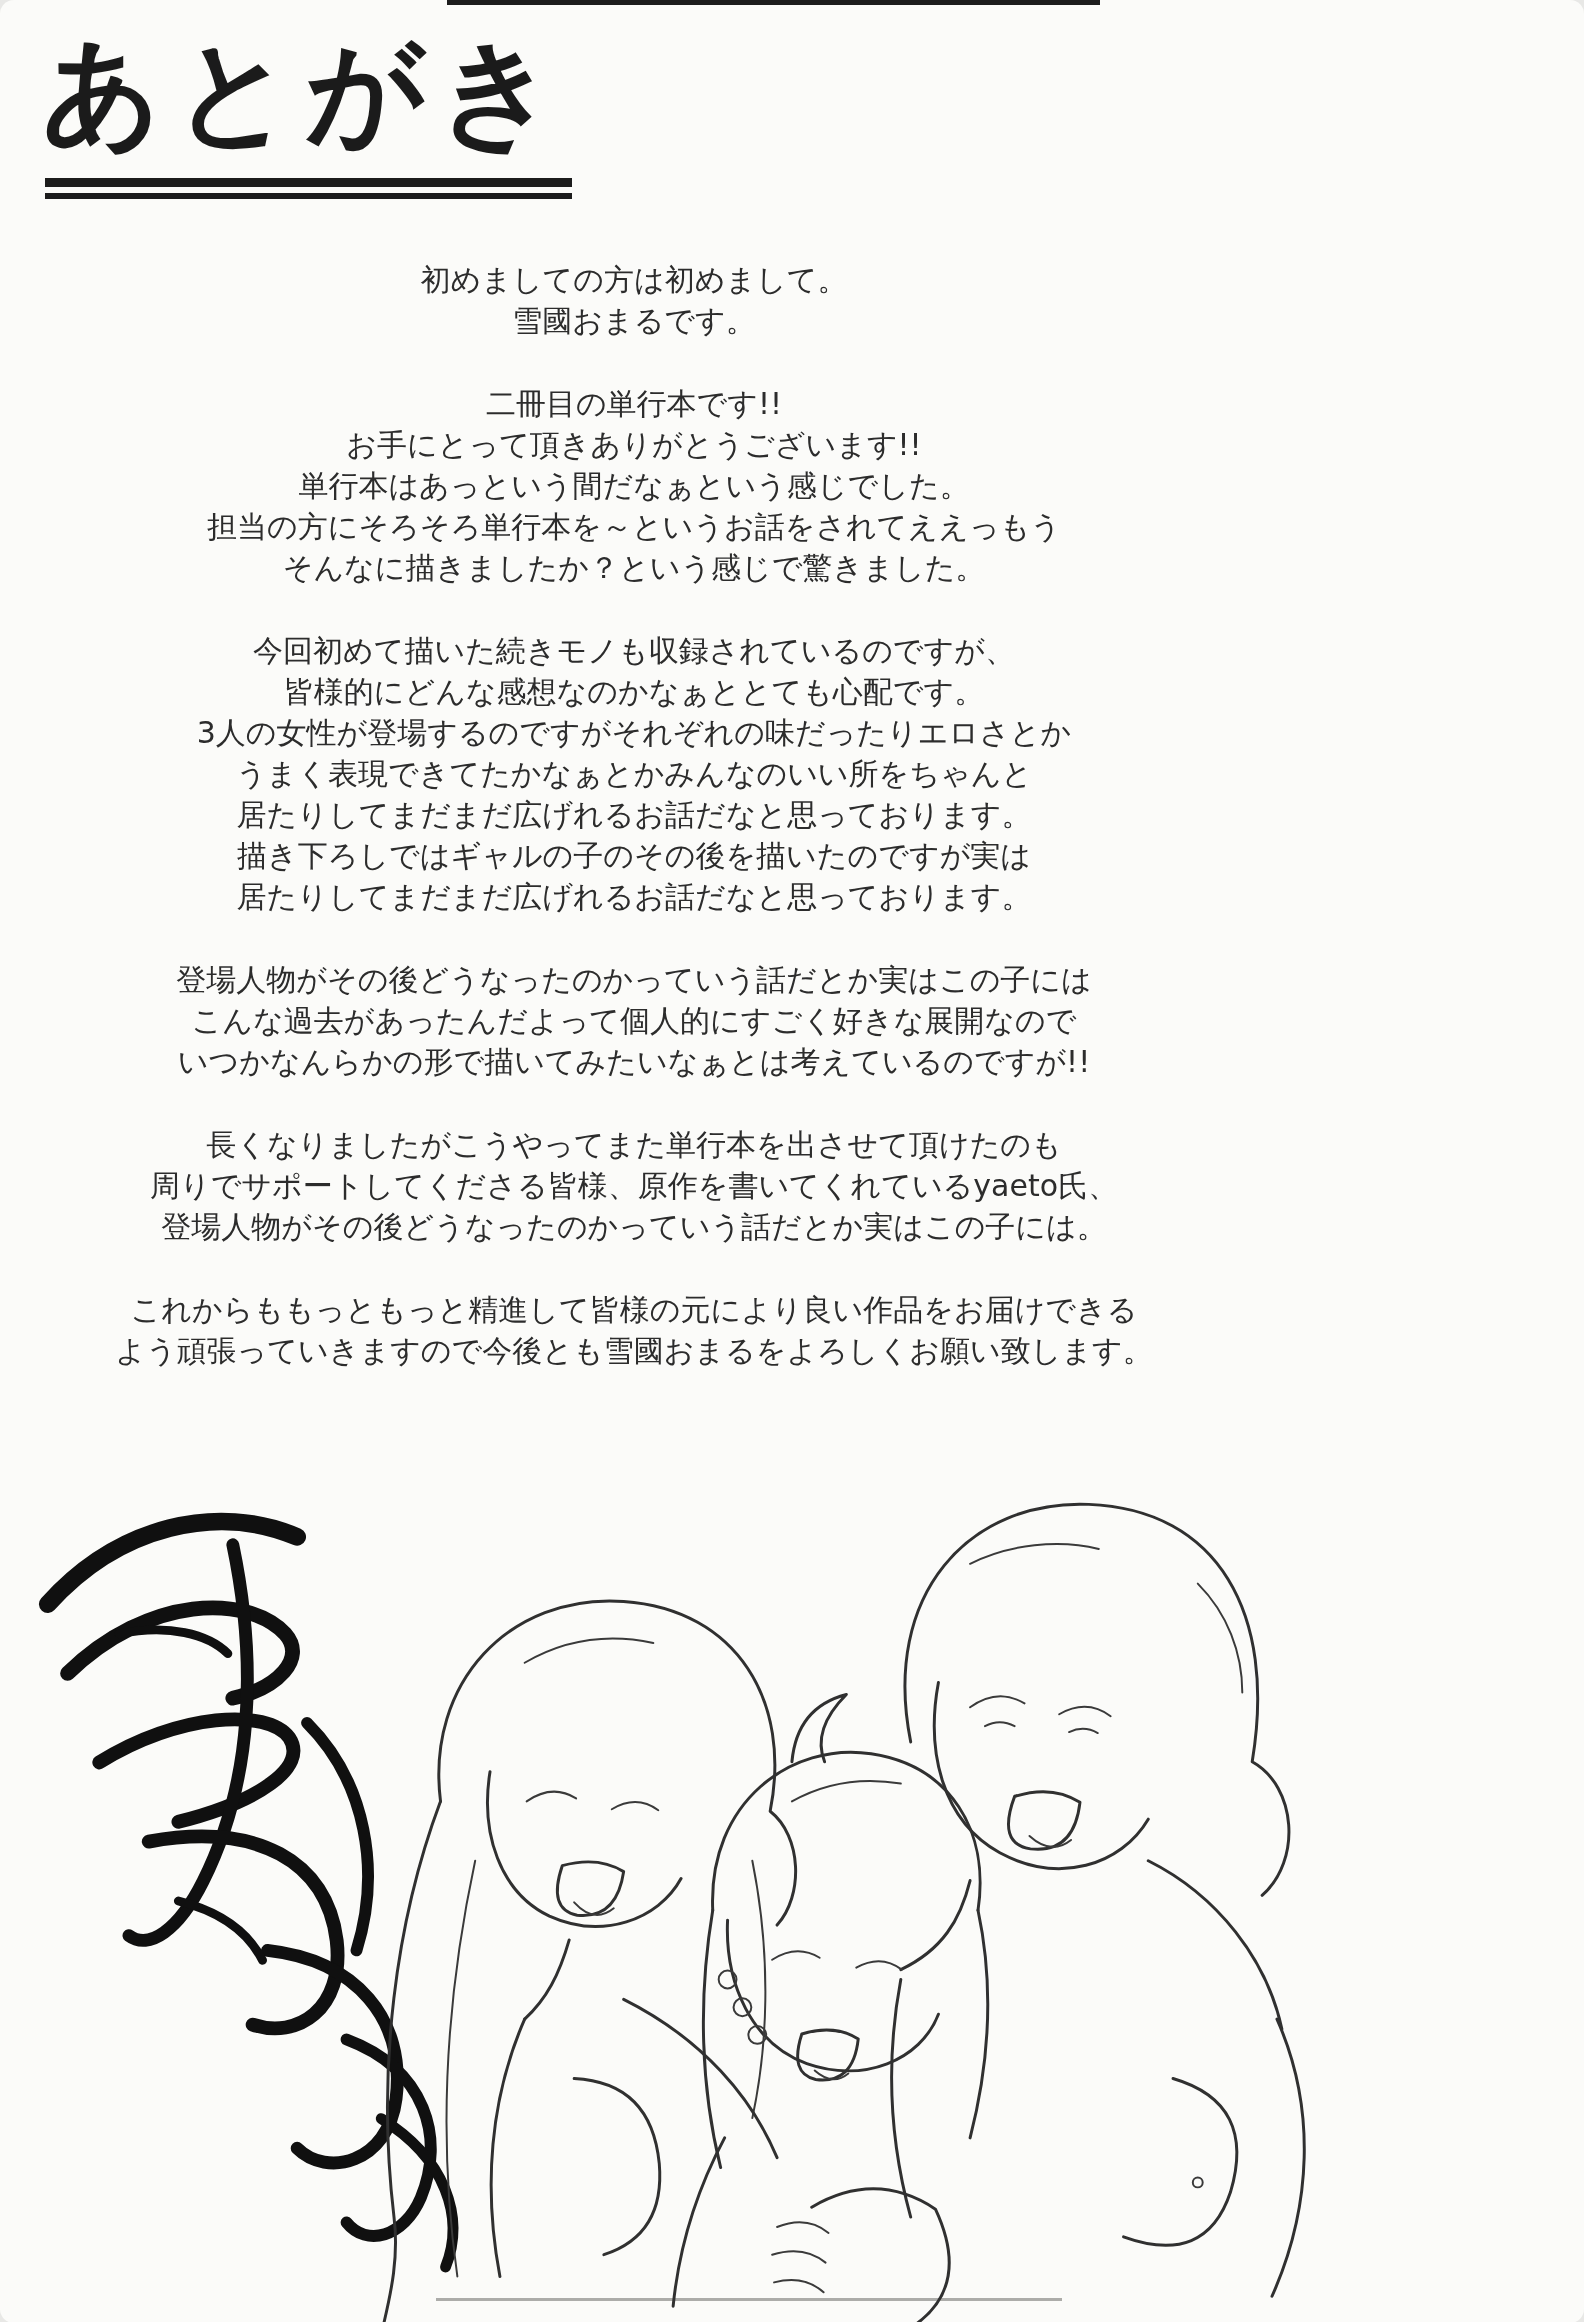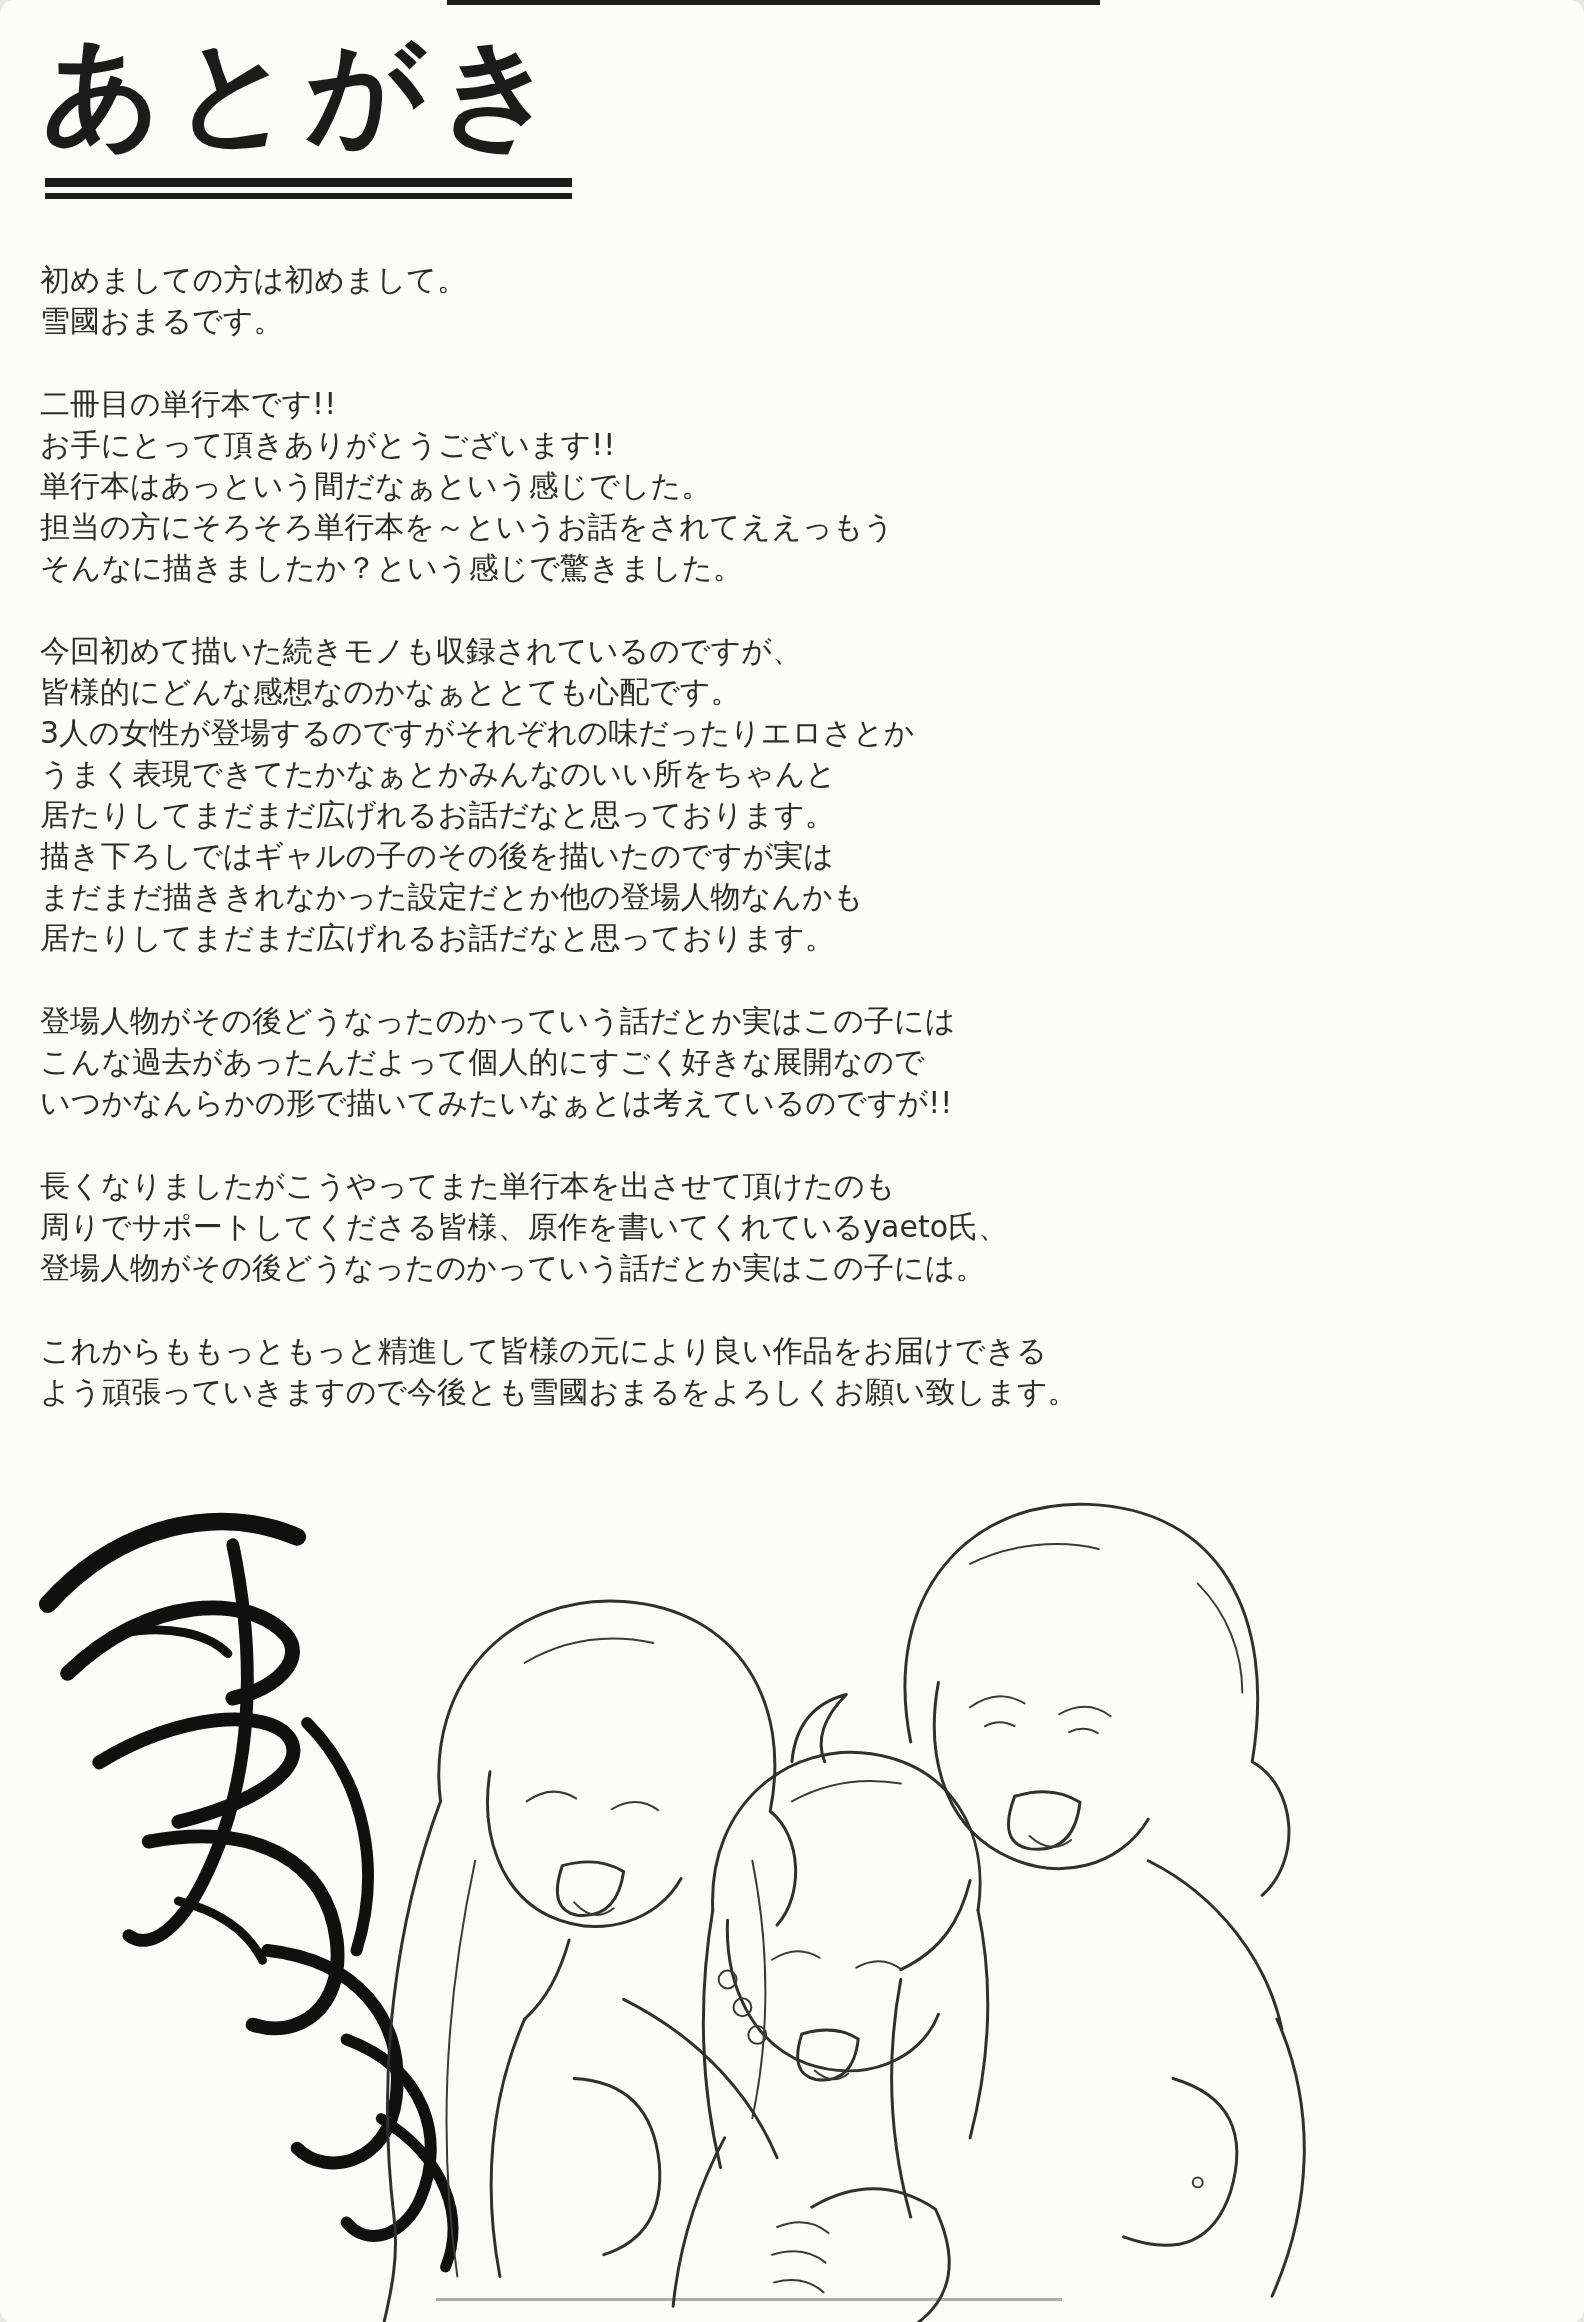--- a/index.html
+++ b/index.html
@@ -13,21 +13,21 @@
   .title{
     position:absolute;left:42px;top:14px;margin:0;
     font-size:117px;font-weight:700;letter-spacing:12px;color:#1b1b1b;
     font-family:"DejaVu Sans",sans-serif;
   }
   .title-underline{position:absolute;left:45px;top:178px;width:527px;}
   .title-underline .b1{height:9px;background:#1c1c1c;margin-bottom:6px;}
   .title-underline .b2{height:6px;background:#1c1c1c;}
   .body-text{
     position:absolute;left:40px;top:259px;width:1188px;
-    text-align:left;font-size:30px;line-height:41px;font-weight:500;color:#2c2c2c;
+    text-align:center;font-size:30px;line-height:41px;font-weight:500;color:#2c2c2c;
   }
   .body-text p{margin:0 0 42px 0;}
   .line{display:block;white-space:nowrap;}
   .signature-svg{position:absolute;left:30px;top:1485px;}
   .illustration-svg{position:absolute;left:277px;top:1445px;}
   .ink{stroke:#101010;fill:none;stroke-linecap:round;stroke-linejoin:round;}
   .art{stroke:#303030;fill:none;stroke-width:3;stroke-linecap:round;stroke-linejoin:round;}
   .art-thin{stroke:#3a3a3a;fill:none;stroke-width:2;stroke-linecap:round;stroke-linejoin:round;}
 </style>
 </head>
@@ -56,21 +56,20 @@
       <span class="line">担当の方にそろそろ単行本を～というお話をされてええっもう</span>
       <span class="line">そんなに描きましたか？という感じで驚きました。</span>
     </p>
     <p>
       <span class="line">今回初めて描いた続きモノも収録されているのですが、</span>
       <span class="line">皆様的にどんな感想なのかなぁととても心配です。</span>
       <span class="line">3人の女性が登場するのですがそれぞれの味だったりエロさとか</span>
       <span class="line">うまく表現できてたかなぁとかみんなのいい所をちゃんと</span>
       <span class="line">居たりしてまだまだ広げれるお話だなと思っております。</span>
       <span class="line">描き下ろしではギャルの子のその後を描いたのですが実は</span>
-      <span class="line">まだまだ描ききれなかった設定だとか他の登場人物なんかも</span>
       <span class="line">居たりしてまだまだ広げれるお話だなと思っております。</span>
     </p>
     <p>
       <span class="line">登場人物がその後どうなったのかっていう話だとか実はこの子には</span>
       <span class="line">こんな過去があったんだよって個人的にすごく好きな展開なので</span>
       <span class="line">いつかなんらかの形で描いてみたいなぁとは考えているのですが!!</span>
     </p>
     <p>
       <span class="line">長くなりましたがこうやってまた単行本を出させて頂けたのも</span>
       <span class="line">周りでサポートしてくださる皆様、原作を書いてくれているyaeto氏、</span>

